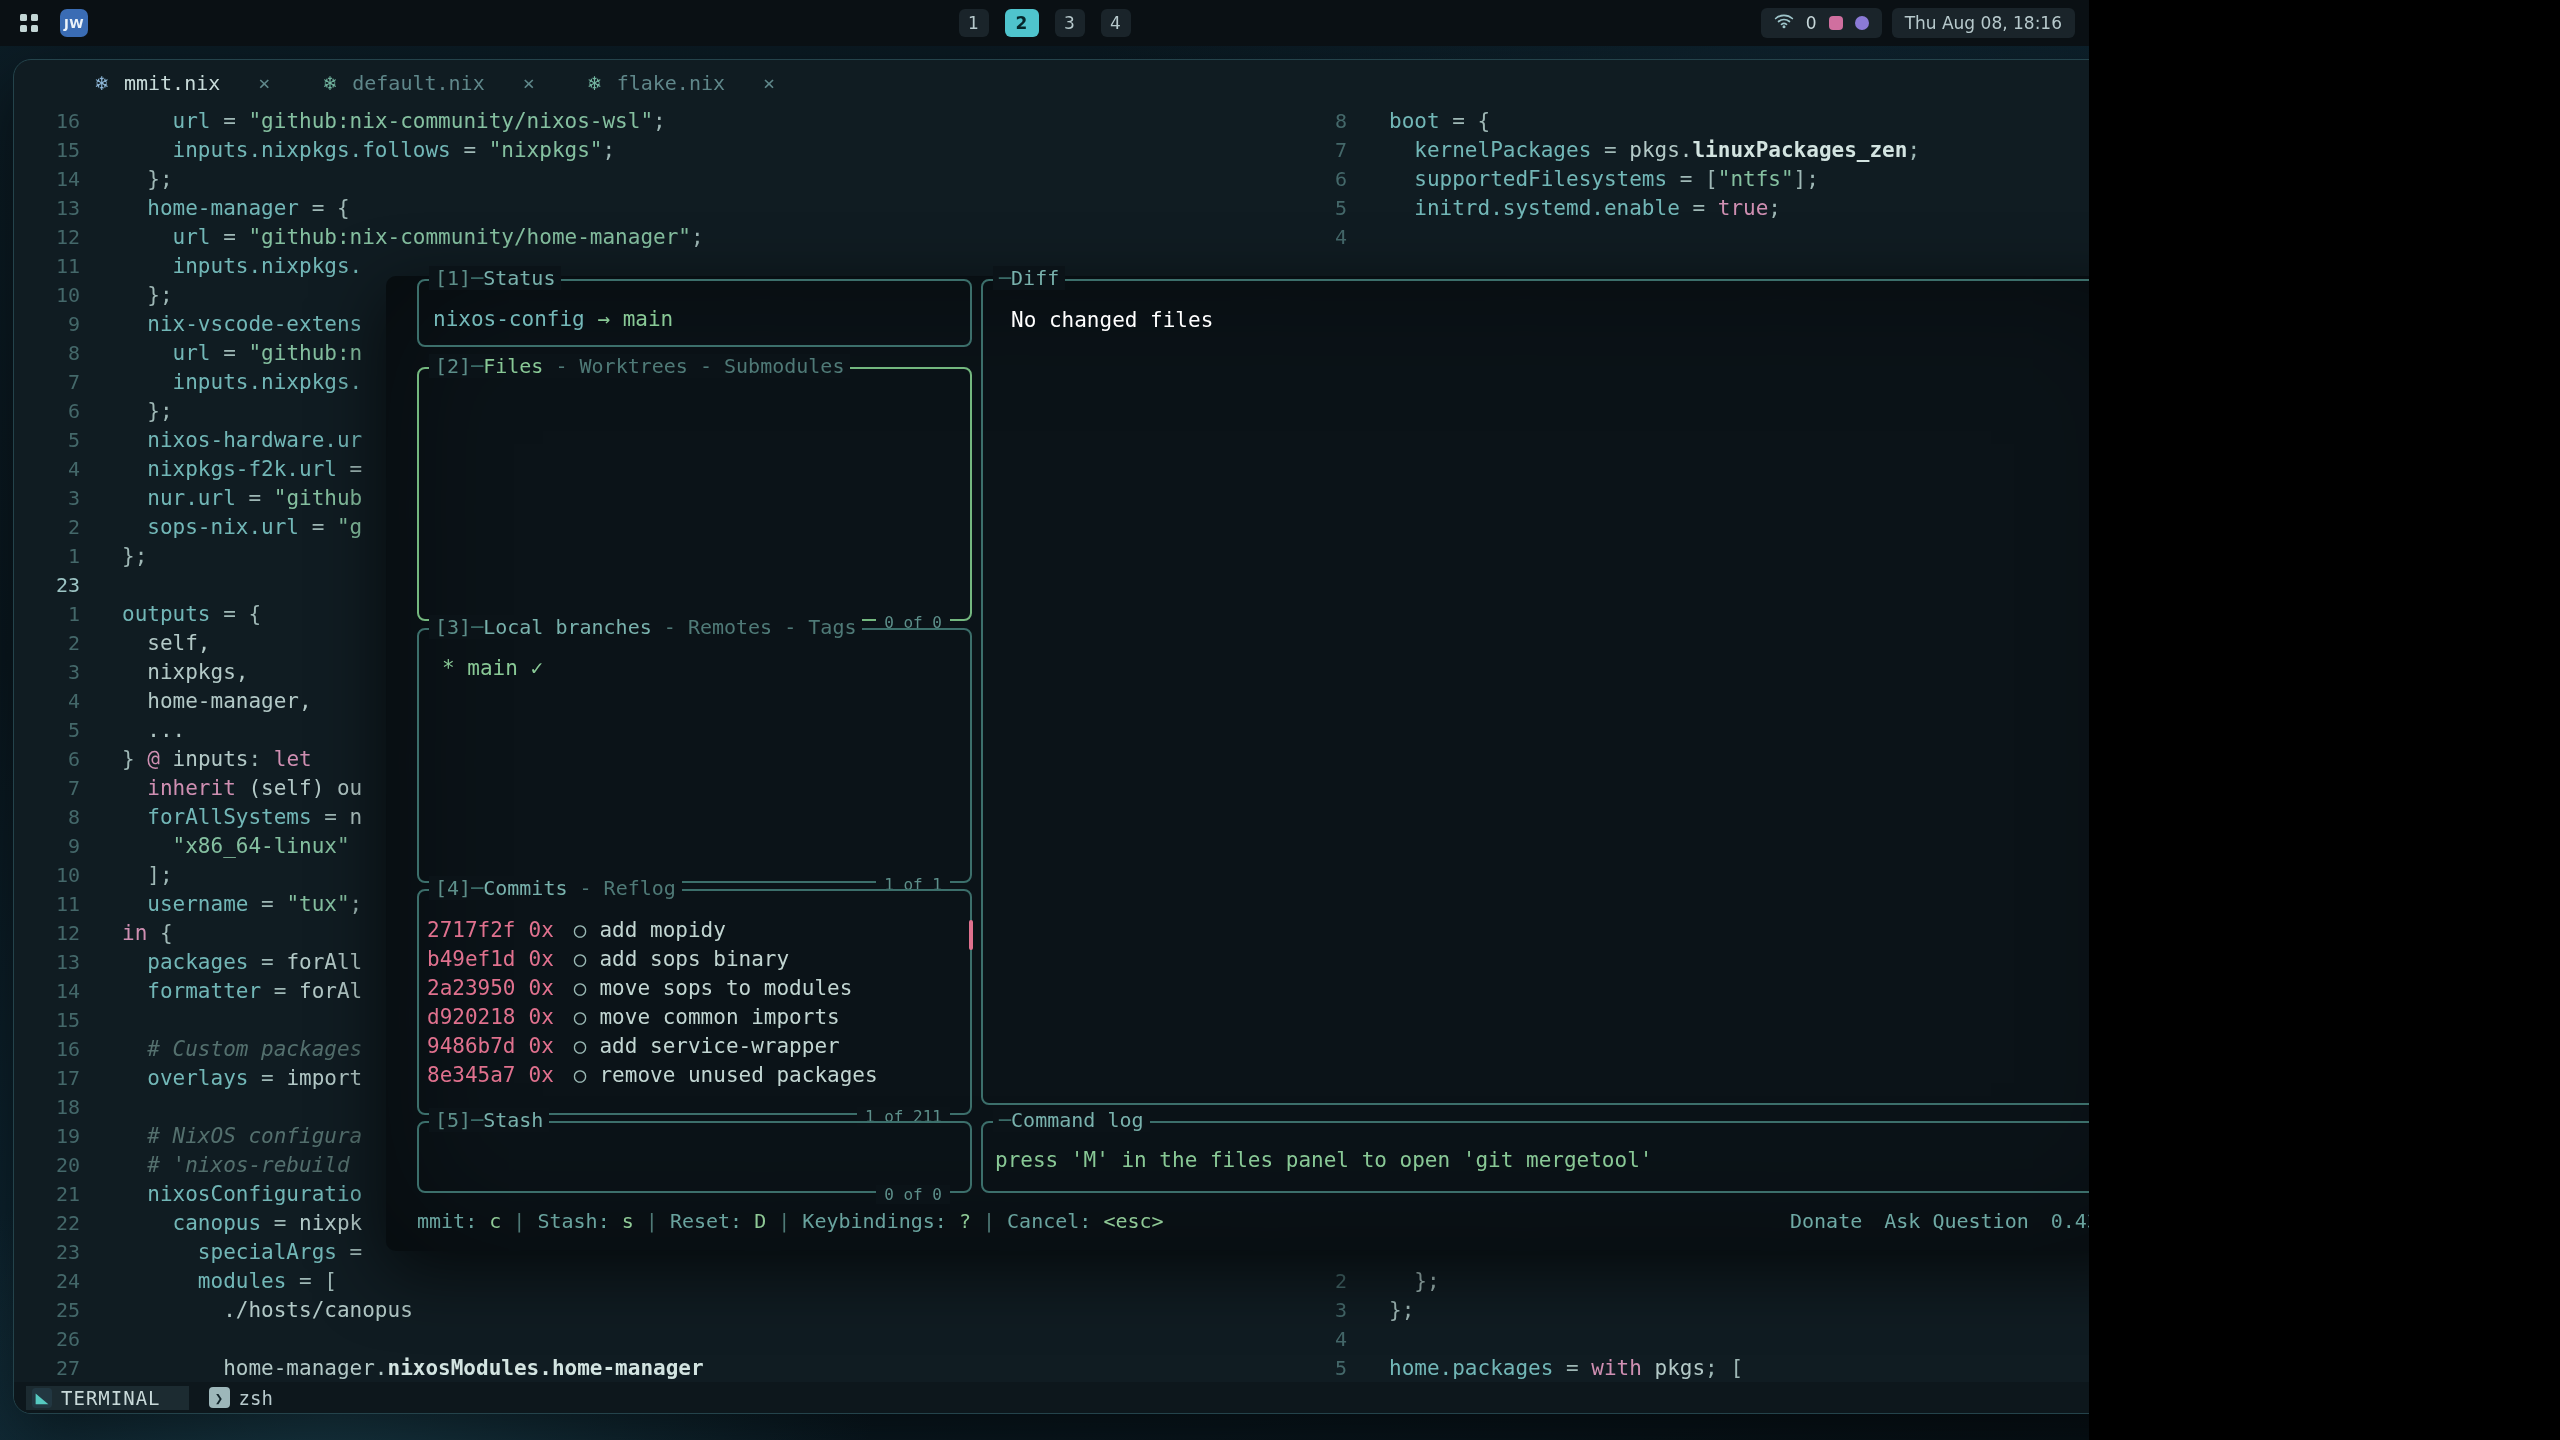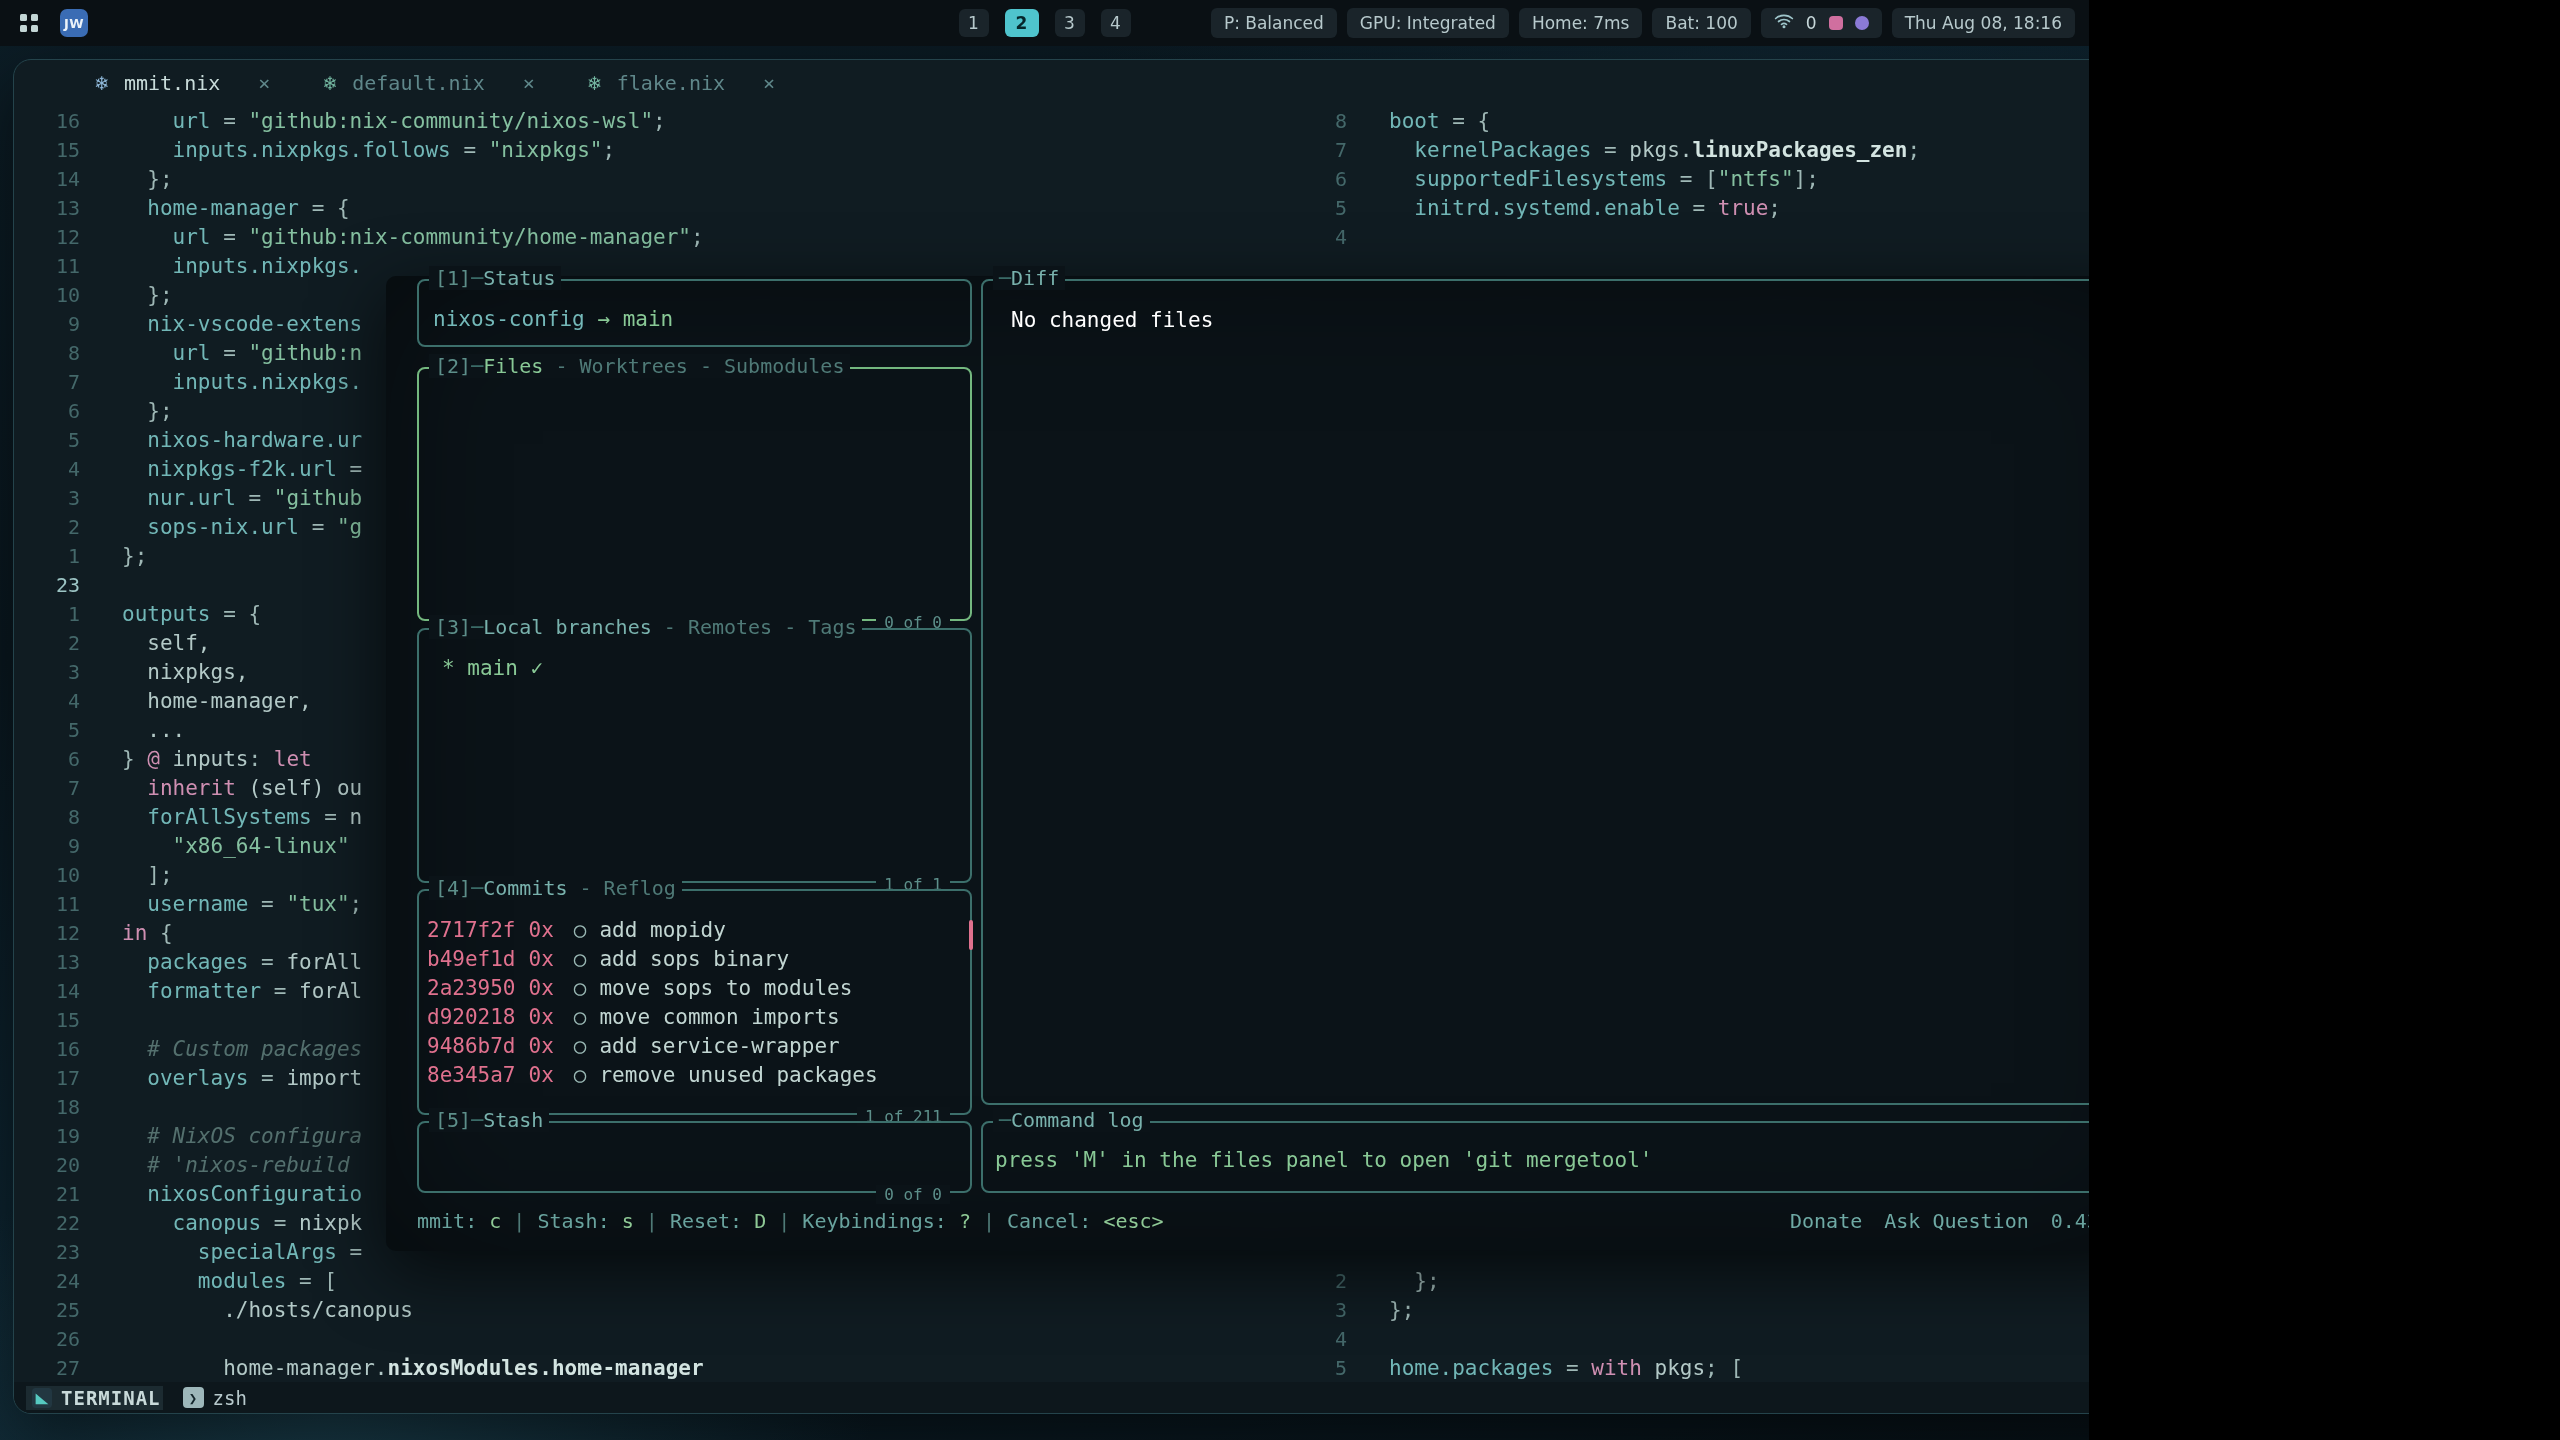--- a/index.html
+++ b/index.html
@@ -115,22 +115,22 @@
   .hl{display:flex}
   .hlabel{color:#69a39e} .hkey{color:#8fc996} .hsep{color:var(--dim)}
   .hr{display:flex;gap:22px;align-items:center}
   .lg-link{color:var(--link);cursor:pointer}
   .lg-version{color:#69a39e}
 
   
   .statusbar{position:absolute;left:0;right:0;bottom:0;height:31px;background:#0d171c;
     display:flex;align-items:center;gap:20px;padding:0 12px;font-size:19px}
   .chip{display:flex;align-items:center;gap:9px}
-  .modechip{background:#1c2b31;border-radius:0;padding:1px 2px 1px 6px;color:#c9dada;
-    font-weight:bold;letter-spacing:1px}
+  .modechip{background:#1c2b31;border-radius:0;padding:1px 28px 1px 6px;color:#c9dada;
+    font-weight:normal;letter-spacing:1px}
   .zicon{width:21px;height:21px;background:#9db7ba;color:#12242a;border-radius:4px;
     display:grid;place-items:center;font-size:14px;font-weight:bold}
   .shelltxt{color:#b7c9cc}
   .sb-right{margin-left:auto;display:flex;align-items:center;gap:16px}
   .gitbox{width:24px;height:24px;border-radius:6px;background:var(--accent-pink);display:grid;place-items:center}
   .gitbox i{width:9px;height:9px;background:#3a1430;border-radius:2px;transform:rotate(45deg);display:block}
   .session{color:#d4b6c8;font-size:20px}
   .linesicon{display:flex;flex-direction:column;gap:3px}
   .linesicon b{width:19px;height:3px;background:#4fb8ae;border-radius:2px;display:block}
   .scrollpct{color:#8fc3bd;font-size:20px}
@@ -154,26 +154,20 @@
     </div>
 
     <div class="tb-center">
         <div class="ws">1</div>
         <div class="ws active">2</div>
         <div class="ws">3</div>
         <div class="ws">4</div>
       </div>
 
     <div class="tb-right">
-      <div class="pills">
-          <div class="pill">P: Balanced</div>
-          <div class="pill">GPU: Integrated</div>
-          <div class="pill">Home: 7ms</div>
-          <div class="pill">Bat: 100</div>
-        </div>
       <div class="pill">
         <span>
           <svg width="20" height="16" viewBox="0 0 24 18">
             <path d="M2 6a15 15 0 0 1 20 0 M5.5 9.6a10 10 0 0 1 13 0 M9 13a5.2 5.2 0 0 1 6 0" stroke="#9fc6cb" fill="none" stroke-width="2" stroke-linecap="round"></path>
             <circle cx="12" cy="16" r="1.8" fill="#9fc6cb"></circle>
           </svg>
         </span>
         <span class="vol">0</span>
         <span class="dot pink"></span>
         <span class="dot purple"></span>

